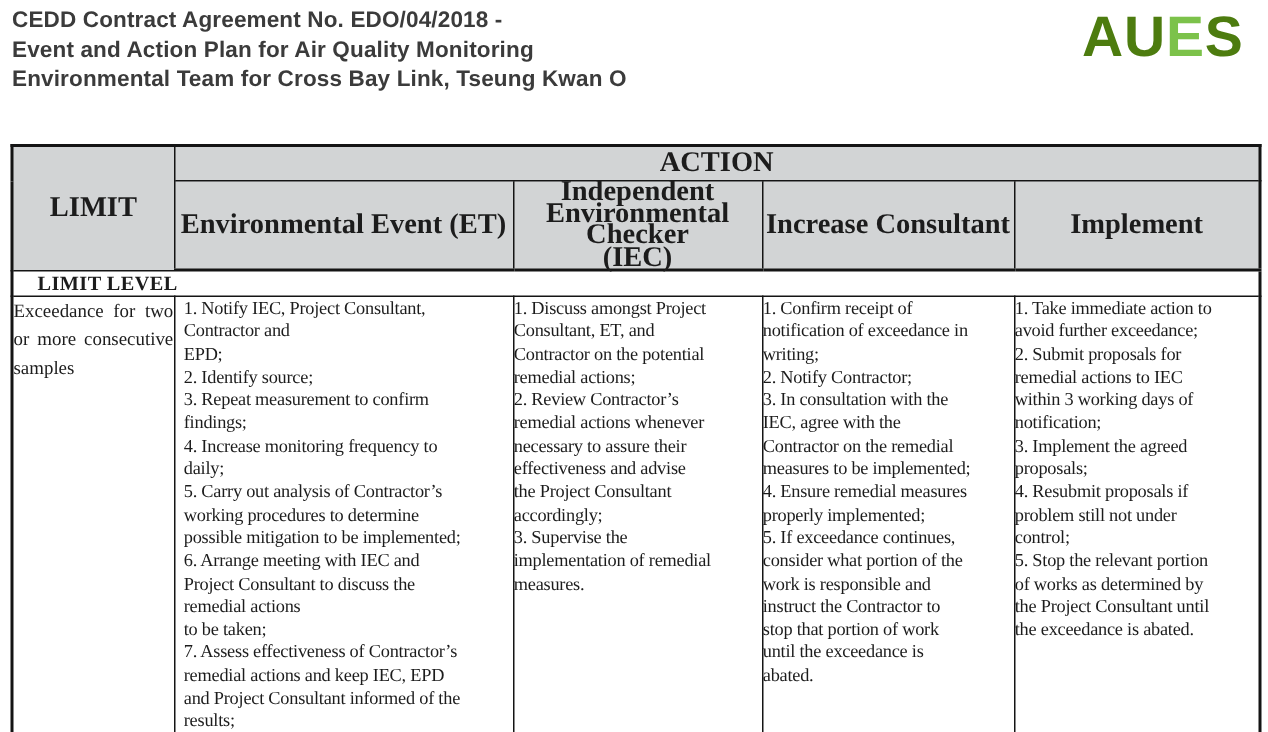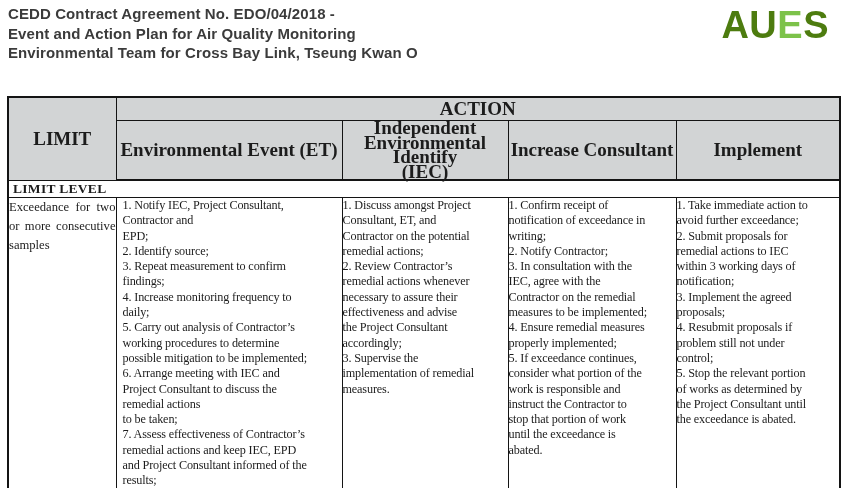--- a/index.html
+++ b/index.html
@@ -76,21 +76,21 @@
   tr.hdr-sub    { height: 45px; }
   tr.hdr-sub th { border-bottom: 2px solid #141414; line-height: 14.5px; }
   th.event-hd { vertical-align: middle; }
   .pre-line { white-space: pre-line; }
 
   tr.section-row { height: 17px; }
   tr.section-row td {
     font-weight: bold;
     font-size: 13.5px;
     line-height: 16px;
-    padding: 0 0 0 4px;
+    padding: 0 0 0 16px;
     vertical-align: middle;
     letter-spacing: 0.3px;
   }
 
   tr.data-row { height: 306px; }
   td.event-cell {
     font-size: 12.6px;
     line-height: 19.2px;
     text-align: justify;
     padding: 1px 6px 0 5px;
@@ -128,21 +128,21 @@
         <col class="c-con">
     </colgroup>
     <tbody>
       <tr class="hdr-action">
         <th rowspan="2" class="event-hd">LIMIT</th>
         <th colspan="4">ACTION</th>
       </tr>
       <tr class="hdr-sub">
         <th>Environmental Event (ET)</th>
         <th class="pre-line">Independent
-Environmental Identify
+Environmental Checker
 (IEC)</th>
         <th>Increase Consultant</th>
         <th>Implement</th>
       </tr>
       <tr class="section-row">
         <td colspan="5">LIMIT LEVEL</td>
       </tr>
       <tr class="data-row">
         <td class="event-cell">Exceedance for two or more consecutive samples</td>
         <td class="action-cell wide">1. Notify IEC, Project Consultant,

